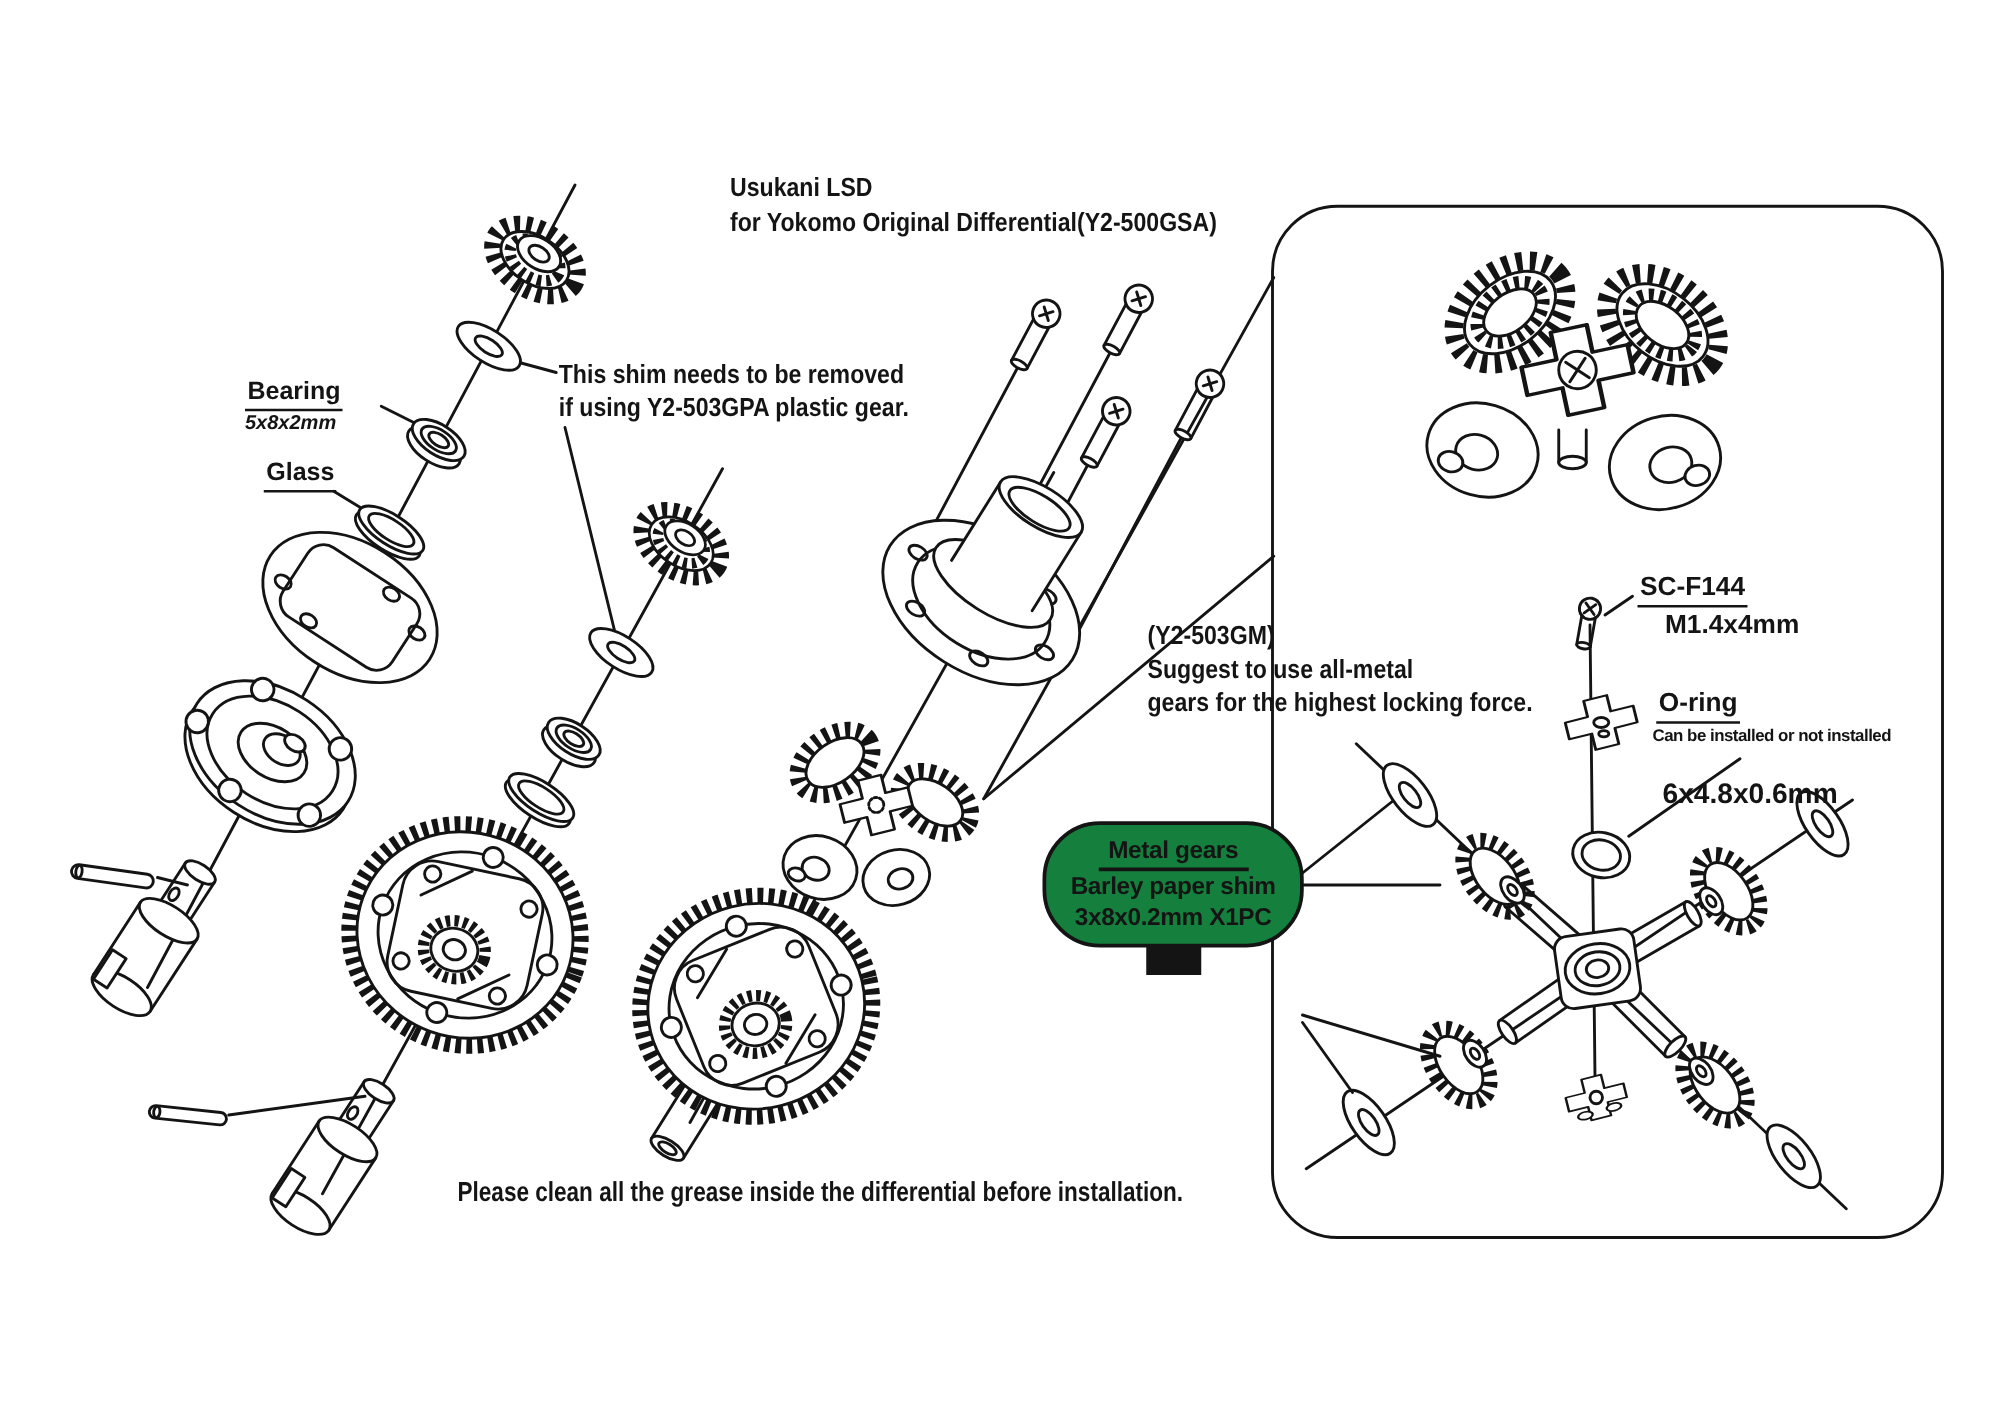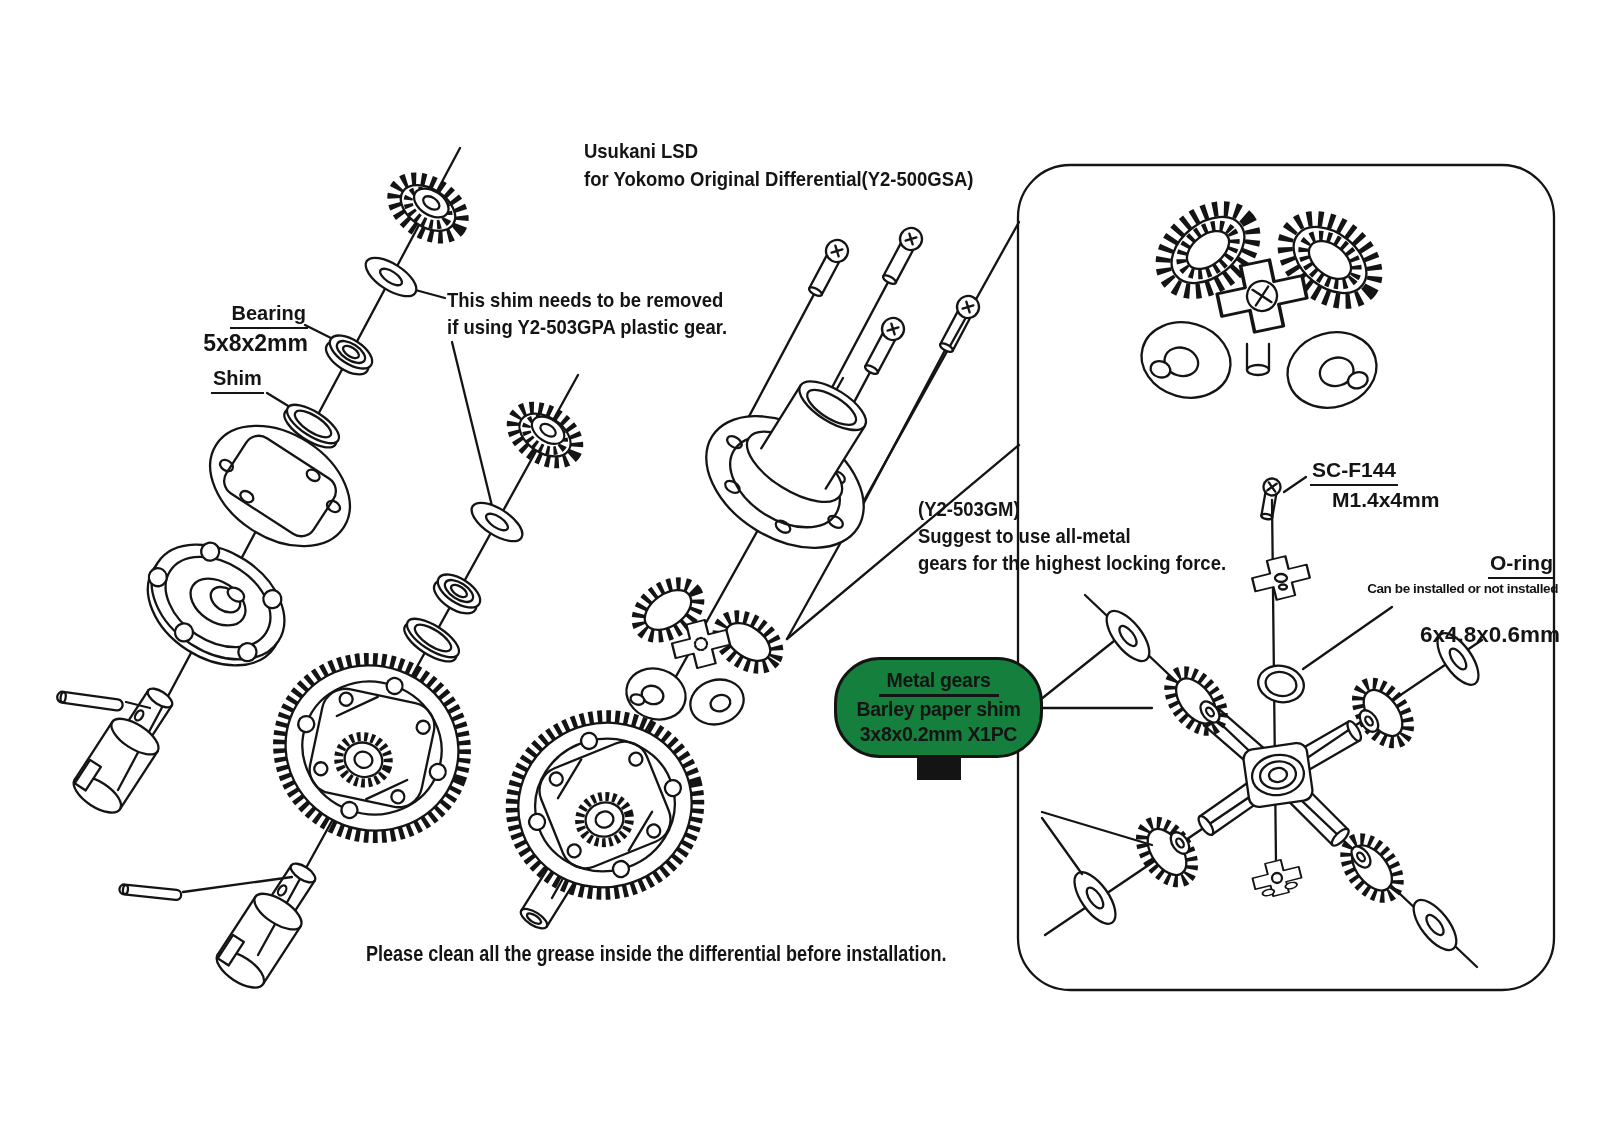--- a/index.html
+++ b/index.html
@@ -6,21 +6,21 @@
   #page{position:relative;width:1600px;height:1131px;background:#ffffff;overflow:hidden;
         font-family:"Liberation Sans",sans-serif;color:#141414;}
   svg{position:absolute;left:0;top:0;}
   .s{stroke:#141414;stroke-width:2.3;fill:none;stroke-linecap:round;stroke-linejoin:round;}
   .w{stroke:#141414;stroke-width:2.3;fill:#ffffff;stroke-linejoin:round;}
   .teeth{stroke:#141414;fill:none;stroke-linecap:butt;}
   .t{position:absolute;font-weight:bold;color:#141414;white-space:nowrap;line-height:1.18;}
   .u{border-bottom:2.6px solid #141414;padding:0 2px 1px 2px;display:inline-block;}
   .cond{transform:scaleX(0.88);transform-origin:0 0;}
   .cond80{transform:scaleX(0.82);transform-origin:0 0;}
-  .ctr{text-align:right;}
+  .ctr{text-align:left;}
   .optbox{position:absolute;width:209px;border:3px solid #141414;border-radius:46px;background:#15803d;
           text-align:center;font-weight:bold;font-size:19.5px;letter-spacing:-0.3px;line-height:1.28;
           display:flex;flex-direction:column;justify-content:center;box-sizing:border-box;}
   .optbox .bt{border-bottom:3px solid #141414;display:inline-block;align-self:center;padding:0 8px 1px 8px;}
   .connector{position:absolute;background:#141414;}
 </style>
 </head>
 <body>
 
 <div id="page">
@@ -367,24 +367,24 @@
   </g>
 </svg>
 
 
 <div class="t cond" style="left:584px;top:139px;font-size:21px;">Usukani LSD</div>
 <div class="t cond" style="left:584px;top:167px;font-size:21px;">for Yokomo Original Differential(Y2-500GSA)</div>
 
 <div class="t ctr" style="left:196px;top:302px;width:112px;font-size:20px;">
   <span class="u">Bearing</span>
 </div>
-<div class="t ctr" style="left:196px;top:330px;width:112px;font-size:23px;">5x8x2mm</div>
+<div class="t ctr" style="left:196px;top:330px;width:112px;font-size:16px;font-style:italic;">5x8x2mm</div>
 
 <div class="t" style="left:211px;top:367px;font-size:20px;">
-  <span class="u">Shim</span>
+  <span class="u">Glass</span>
 </div>
 
 <div class="t cond" style="left:447px;top:288px;font-size:21px;">This shim needs to be removed</div>
 <div class="t cond" style="left:447px;top:315px;font-size:21px;">if using Y2-503GPA plastic gear.</div>
 
 <div class="t cond" style="left:918px;top:497px;font-size:21px;">(Y2-503GM)</div>
 <div class="t cond" style="left:918px;top:524px;font-size:21px;">Suggest to use all-metal</div>
 <div class="t cond" style="left:918px;top:551px;font-size:21px;">gears for the highest locking force.</div>
 
 <div class="t" style="left:1310px;top:458px;font-size:21px;">

